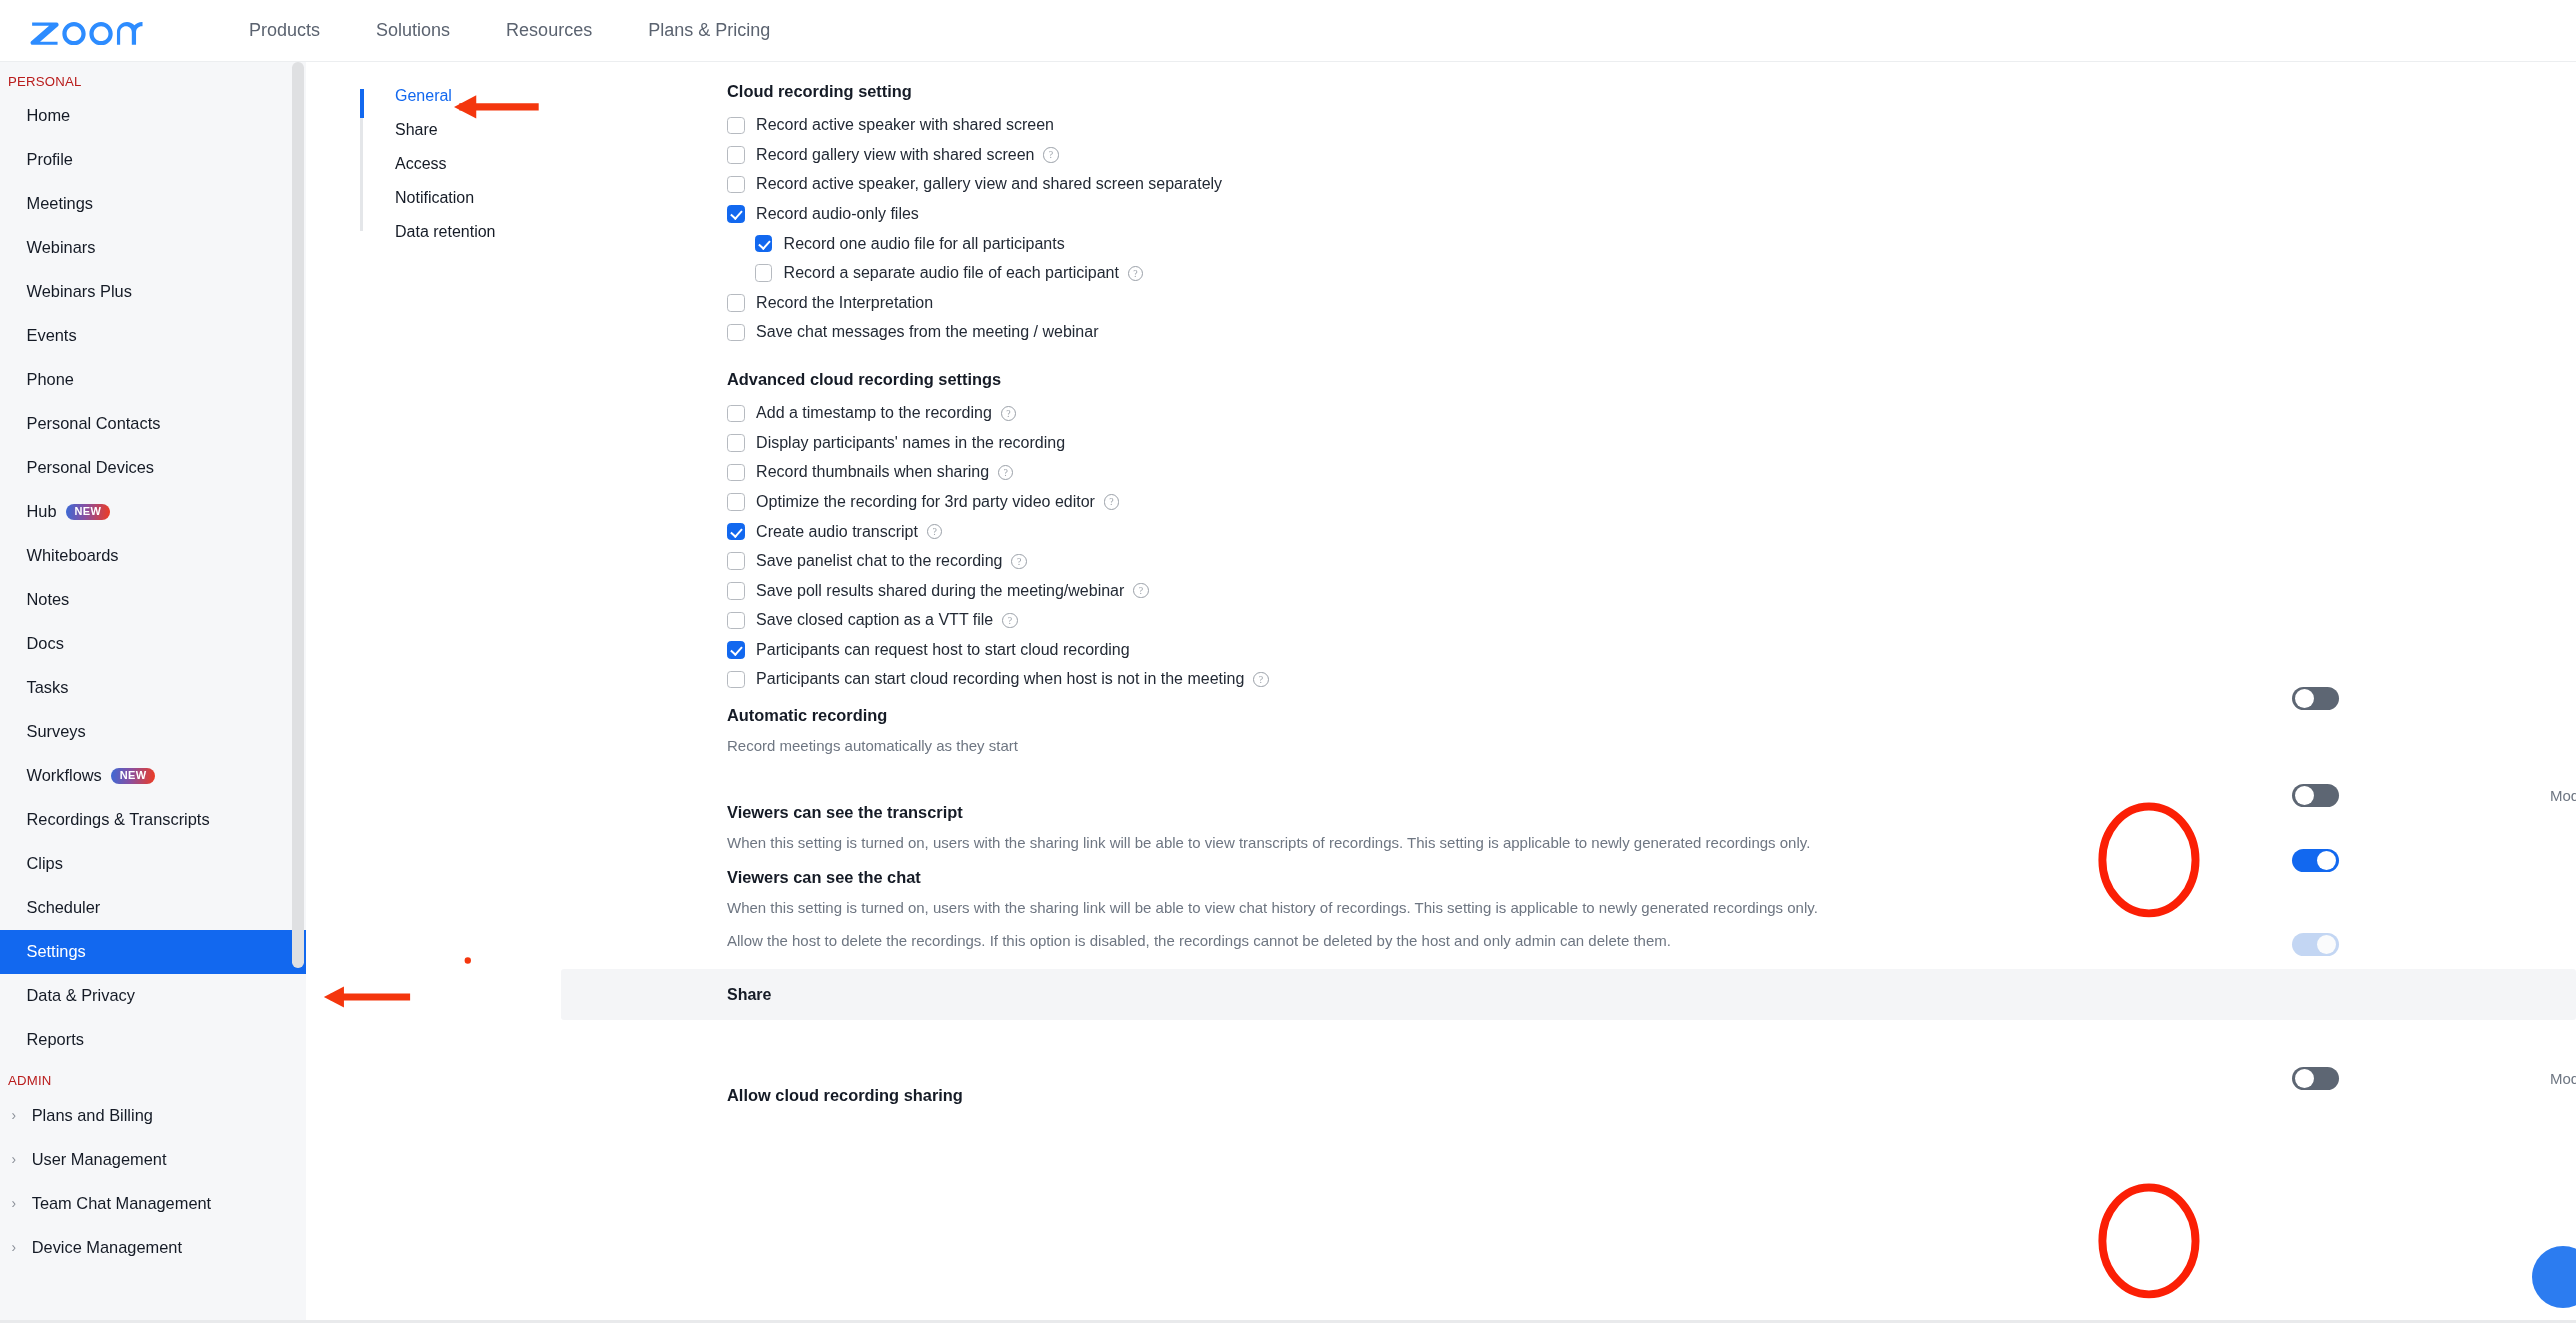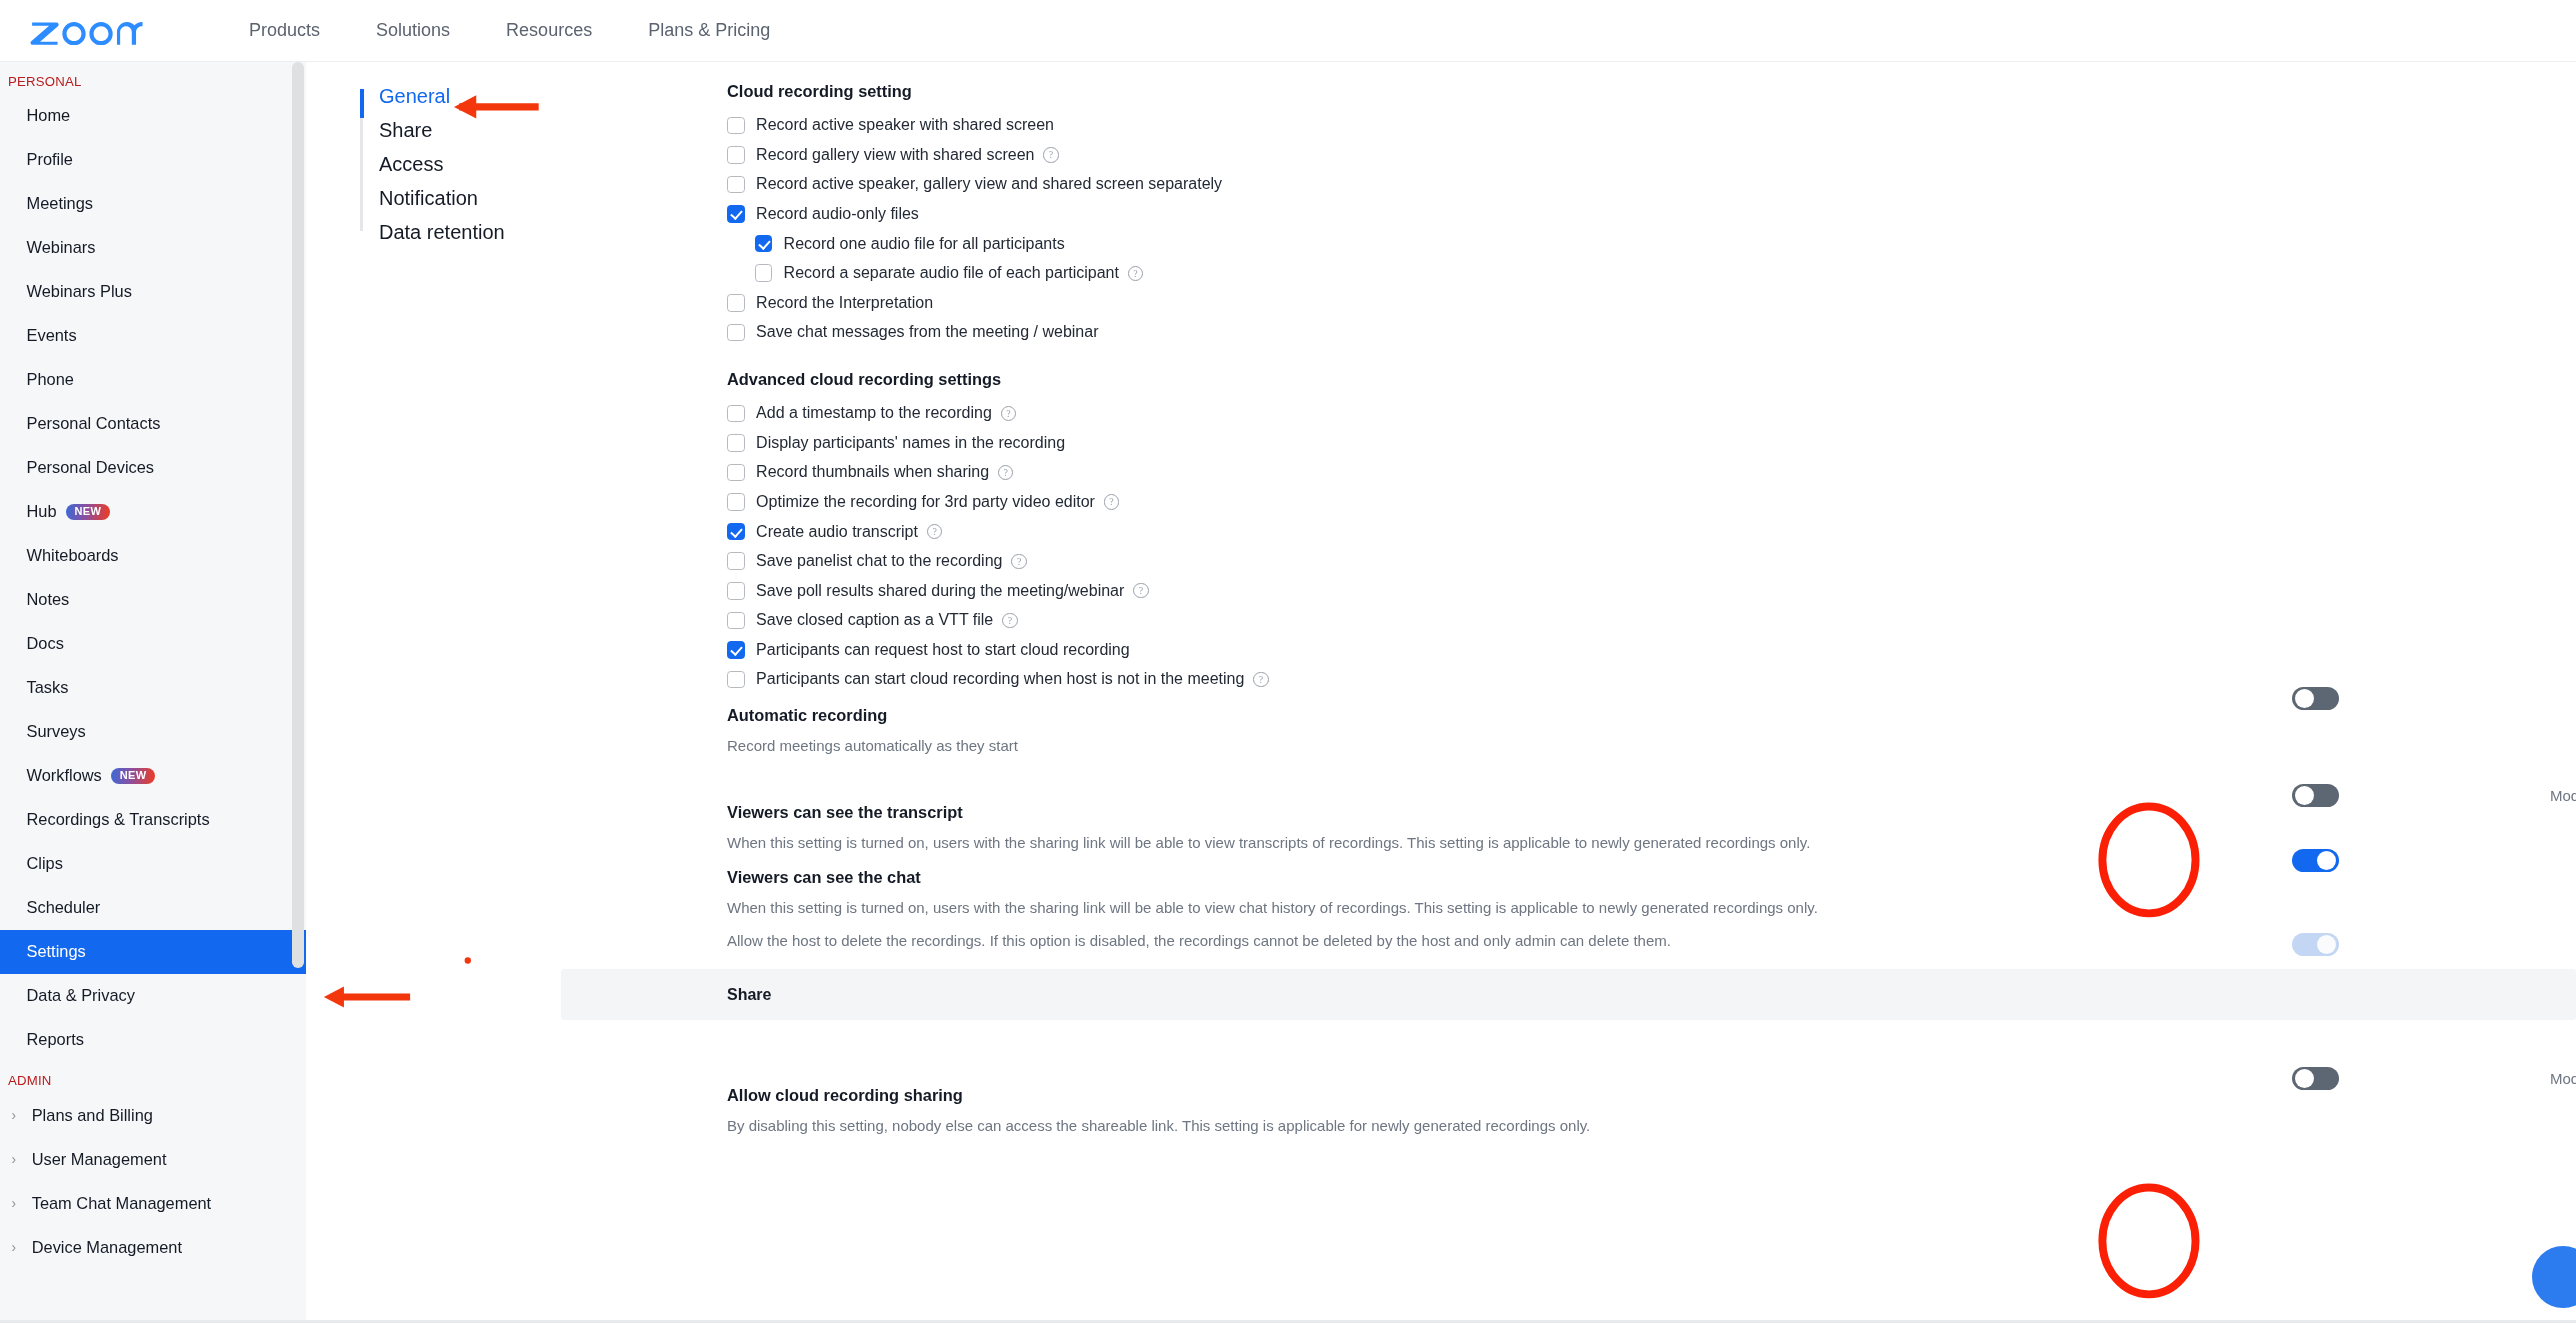--- a/index.html
+++ b/index.html
@@ -58,22 +58,22 @@
   .side-scrollbar{
     position:absolute; left:292px; top:62px; width:11.6px; height:906px;
     background:#dfe0e2; border-radius:5.8px; z-index:30;
   }
 
   
   .subnav{ position:absolute; left:360px; top:79px; width:201px; z-index:15; }
   .subnav-rail{ position:absolute; left:0; top:9.5px; width:2.6px; height:142px; background:#e4e6e9; }
   .subnav-active-rail{ position:absolute; left:0; top:9.5px; width:3.7px; height:29px; background:#1268ef; }
   .subnav-item{
-    height:34px; display:flex; align-items:center; padding-left:19px;
-    font-size:20px; color:#151b26; cursor:pointer; white-space:nowrap;
+    height:34px; display:flex; align-items:center; padding-left:35px;
+    font-size:16px; color:#151b26; cursor:pointer; white-space:nowrap;
   }
   .subnav-item.active{ color:#1268ef; }
 
   
   .main{ position:absolute; left:561px; top:62px; width:2015px; height:1262px; background:#fff; overflow:hidden; }
 
   .grp-title{ font-size:16.4px; font-weight:700; color:#151b26; margin-bottom:11.6px; }
   .cb-row{ display:flex; align-items:center; height:25.4px; margin-bottom:4.2px; }
   .cb-row.indent{ padding-left:27.5px; }
   .cb{
@@ -369,21 +369,20 @@
         <div class="set-desc">Allow the host to delete the recordings. If this option is disabled, the recordings cannot be deleted by the host and only admin can delete them.</div>
         <div class="toggle disabled" style="left: 1565px; top: 1.1px;">
           <div class="knob"></div>
         </div>
       </div>
       <div class="share-band" style="top: 907px;">
         <span>Share</span>
       </div>
       <div class="setting" style="position: absolute; left: 166px; top: 1004px; width: 1847px;">
         <div class="set-title">Allow cloud recording sharing</div>
-        <div class="set-desc">By disabling this setting, nobody else can access the shareable link. This setting is applicable for newly generated recordings only.</div>
         <div class="toggle" style="left: 1565px; top: 1.1px;">
           <div class="knob"></div>
         </div>
         <div class="mod-label" style="left: 1823px; top: 4.2px;">Modified</div>
       </div>
     </div>
 </div>
 
 <svg class="anno" style="left:0;top:0;" width="2576" height="1324" viewBox="0 0 4868 2502">
 

